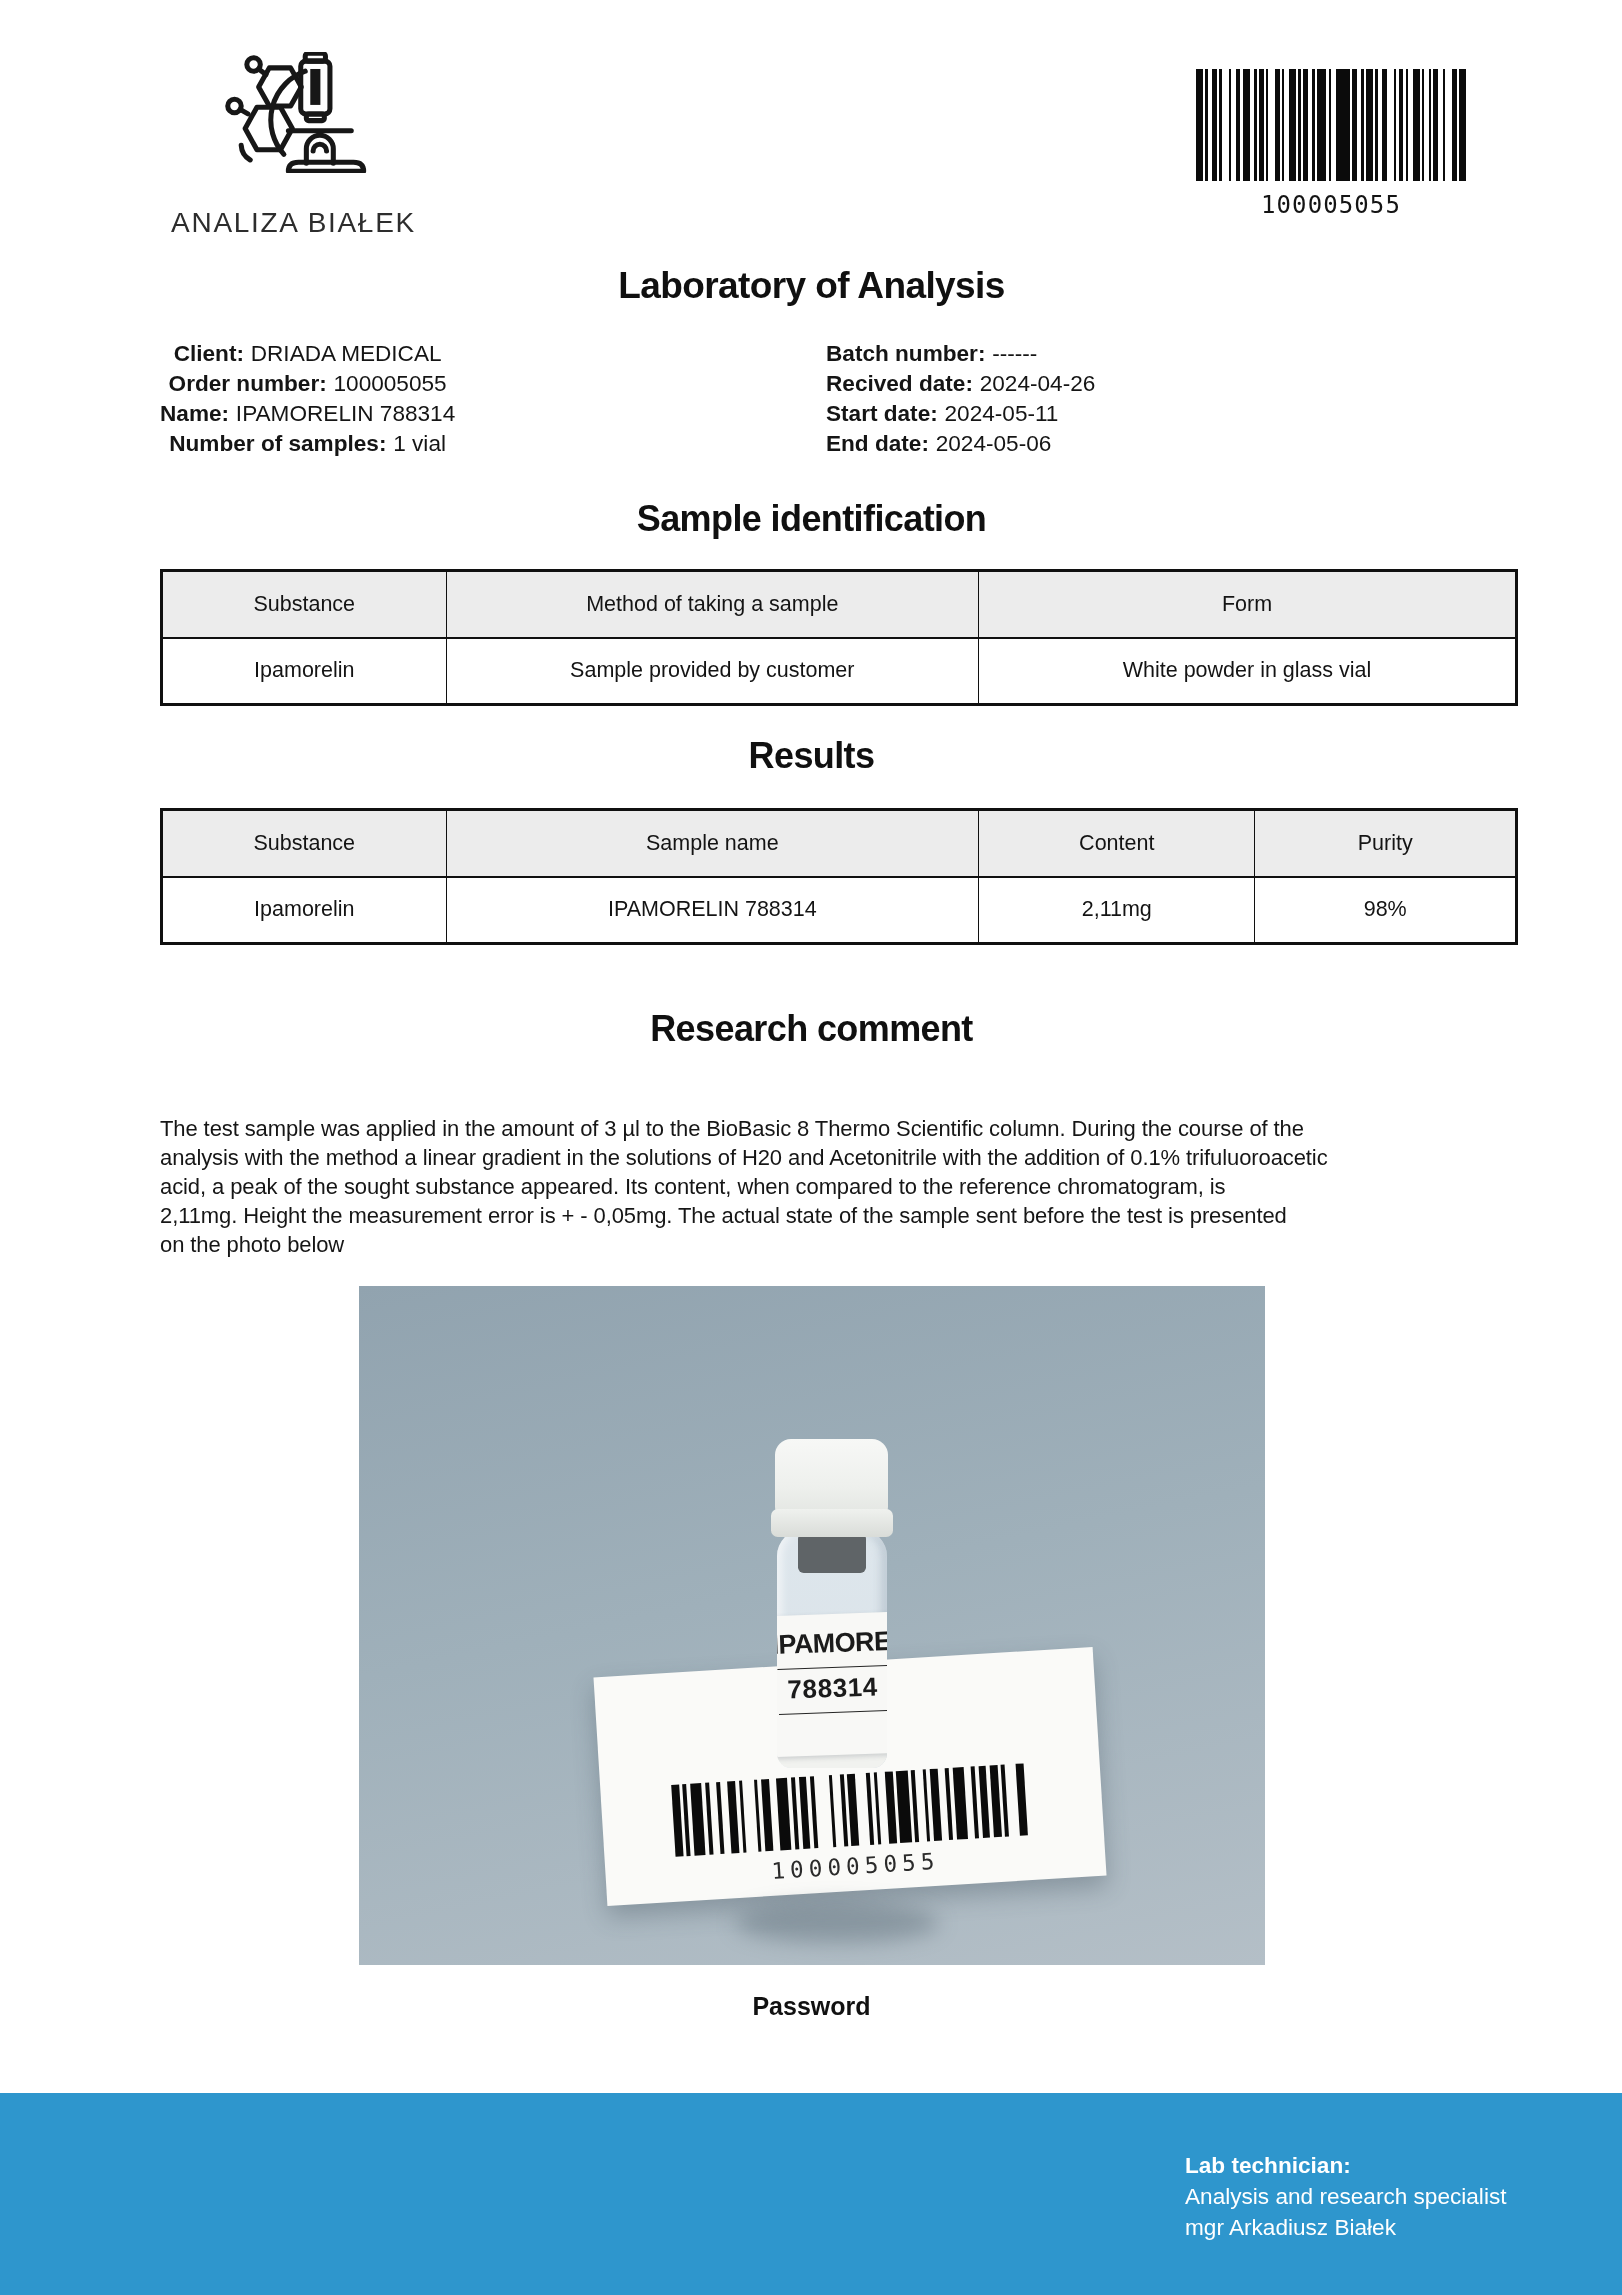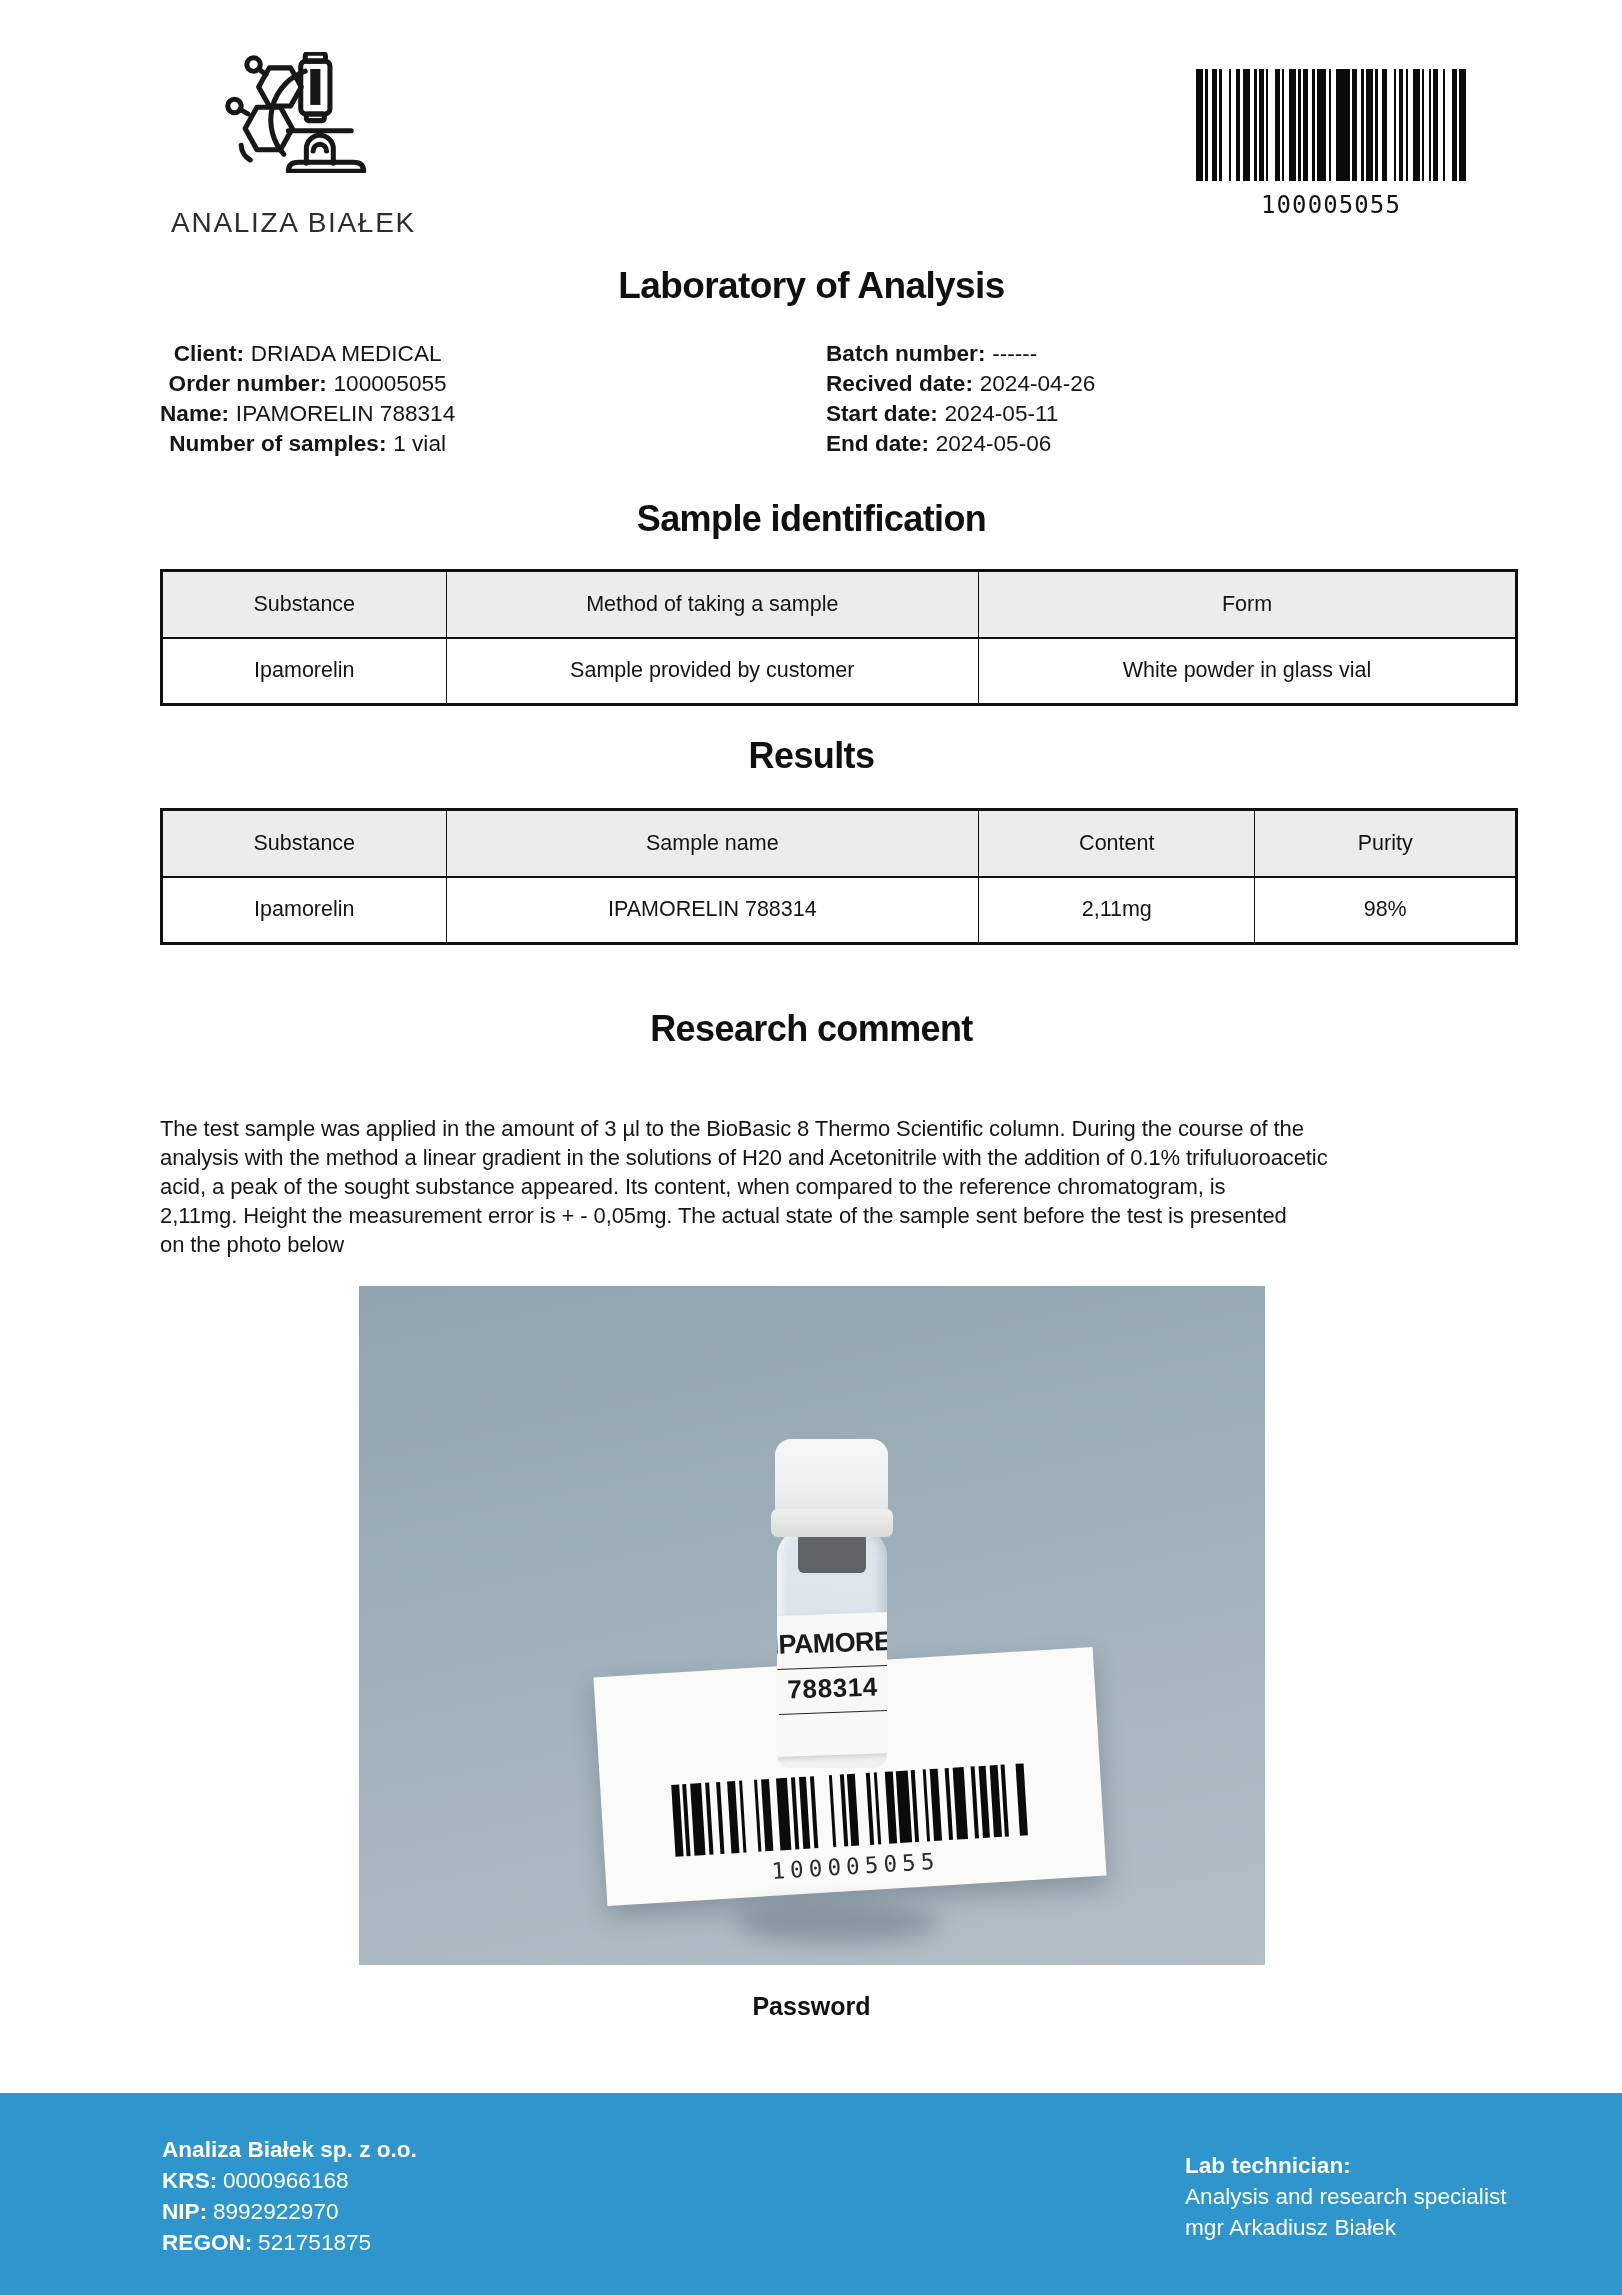--- a/index.html
+++ b/index.html
@@ -369,32 +369,20 @@
           <div class="vial-label-number">788314</div>
           <div class="vial-label-rule"></div>
         </div>
       </div>
     </div>
   </div>
 
   <div class="password-label">Password</div>
 
   <div class="footer">
-    <div class="footer-col c1">
-      <div class="footer-heading">Analiza Białek sp. z o.o.</div>
-      <div class="footer-line">
-        <span class="lbl">KRS:</span><span>0000966168</span>
-      </div>
-      <div class="footer-line">
-        <span class="lbl">NIP:</span><span>8992922970</span>
-      </div>
-      <div class="footer-line">
-        <span class="lbl">REGON:</span><span>521751875</span>
-      </div>
-    </div>
     <div class="footer-col c3">
       <div class="footer-heading">Lab technician:</div>
       <div class="footer-line">Analysis and research specialist</div>
       <div class="footer-line">mgr Arkadiusz Białek</div>
     </div>
   </div>
 
 </div>
 
 

